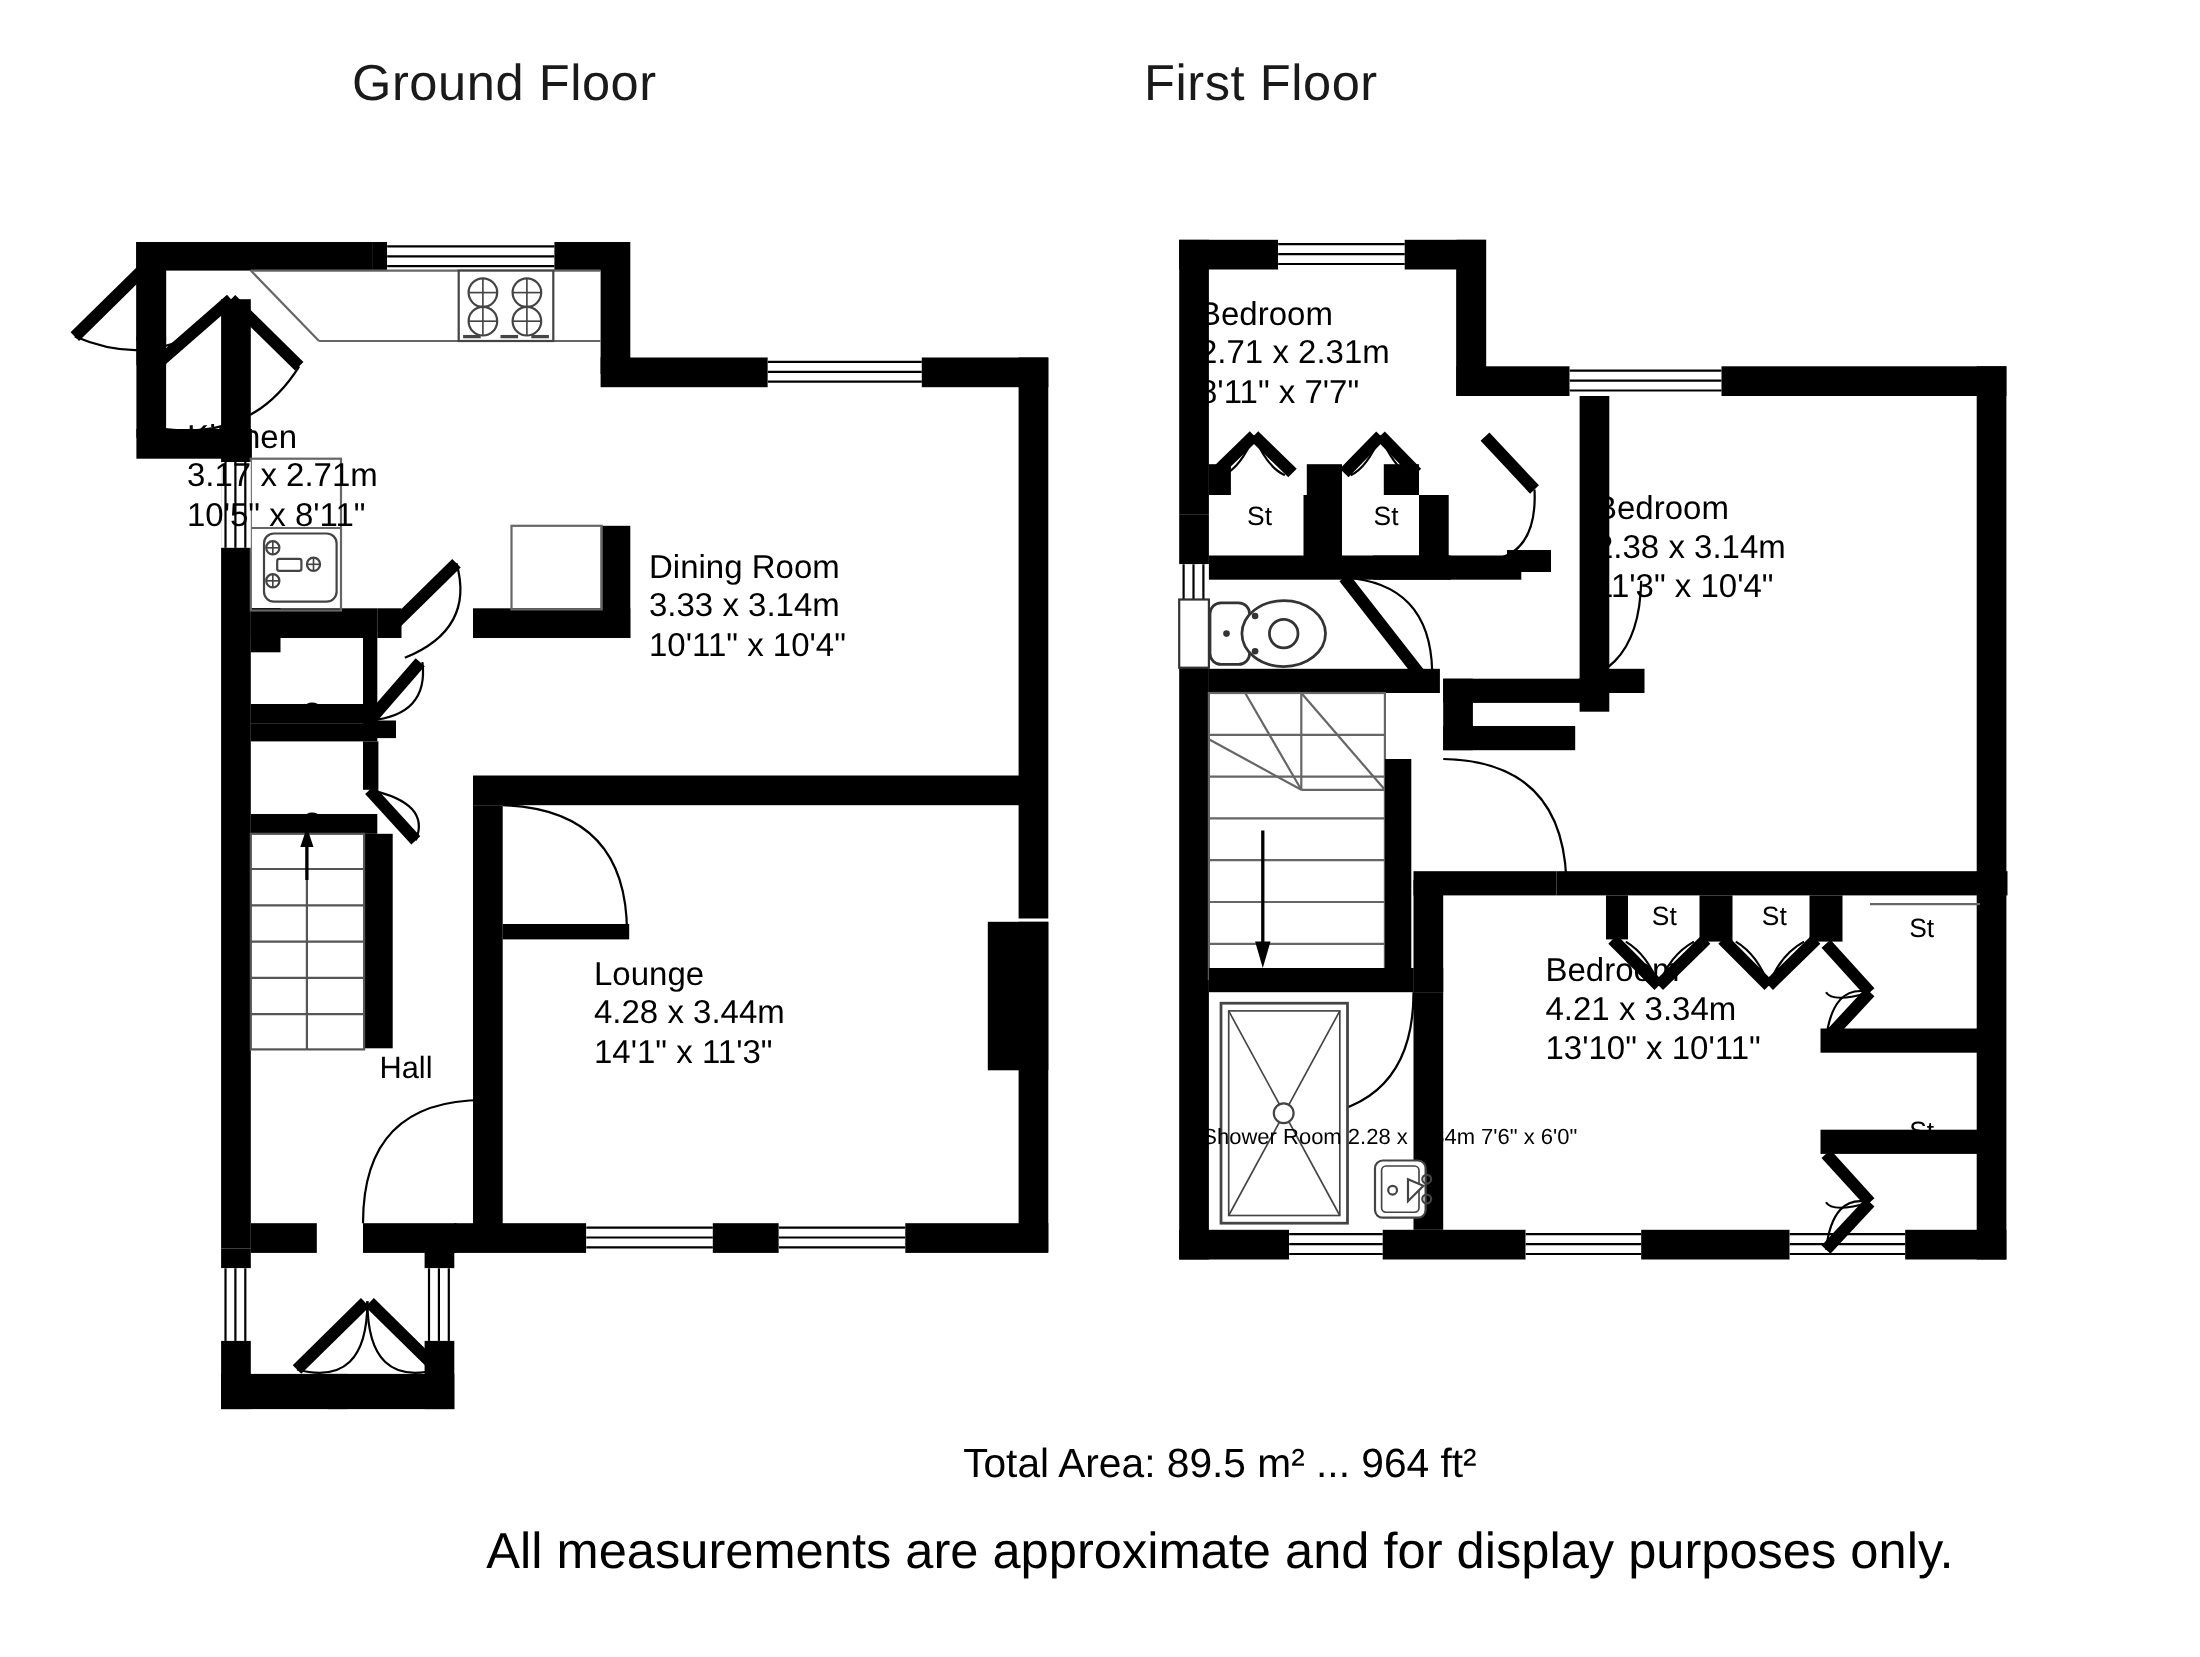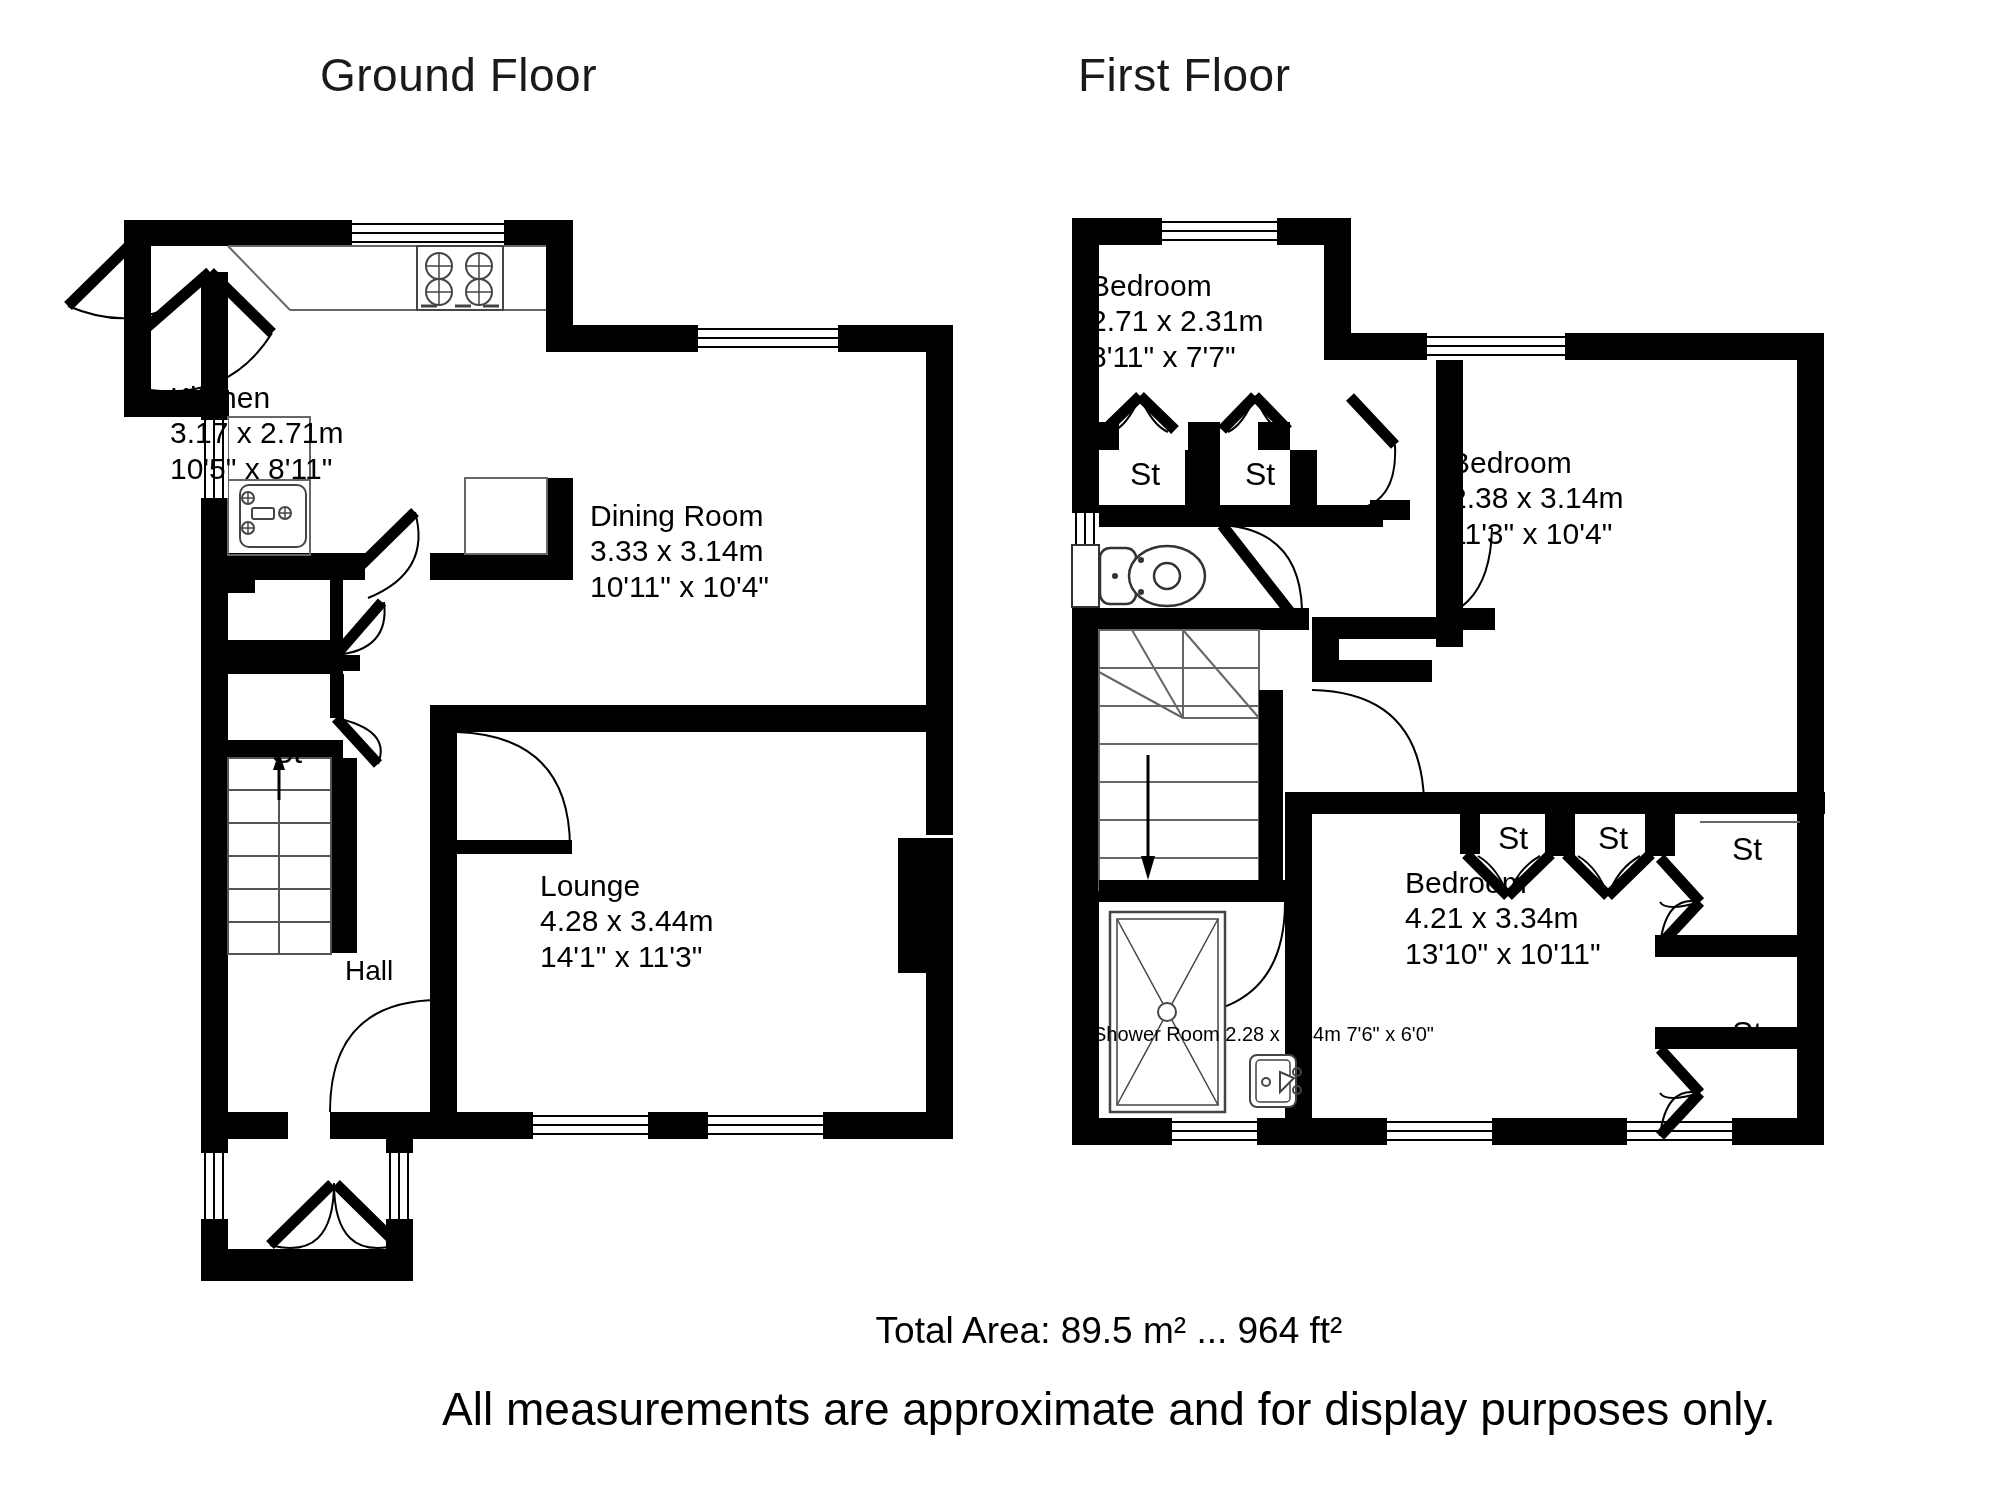--- a/index.html
+++ b/index.html
@@ -25,37 +25,37 @@
   }
   .floor-title {
     position: absolute;
     font-size: 46px;
     font-weight: 400;
     color: #1a1a1a;
     white-space: nowrap;
     letter-spacing: 0.5px;
   }
   #ground-floor-title { left: 320px; top: 48px; }
-  #first-floor-title  { left: 1040px; top: 48px; margin-left: 38px; }
+  #first-floor-title  { left: 1040px; top: 48px; }
 
   .room-label {
     position: absolute;
     text-align: left;
     white-space: nowrap;
     line-height: 1.18;
     color: #000;
     font-size: 30px;
   }
   .room-label .rl-name { display:block; }
   .room-label .rl-m    { display:block; }
   .room-label .rl-ft   { display:block; }
 
   .st-label {
     position: absolute;
-    font-size: 32px;
+    font-size: 24px;
     text-align: center;
     white-space: nowrap;
   }
   .hall-label {
     position: absolute;
     font-size: 28px;
     white-space: nowrap;
   }
   .shower-label {
     position: absolute;

